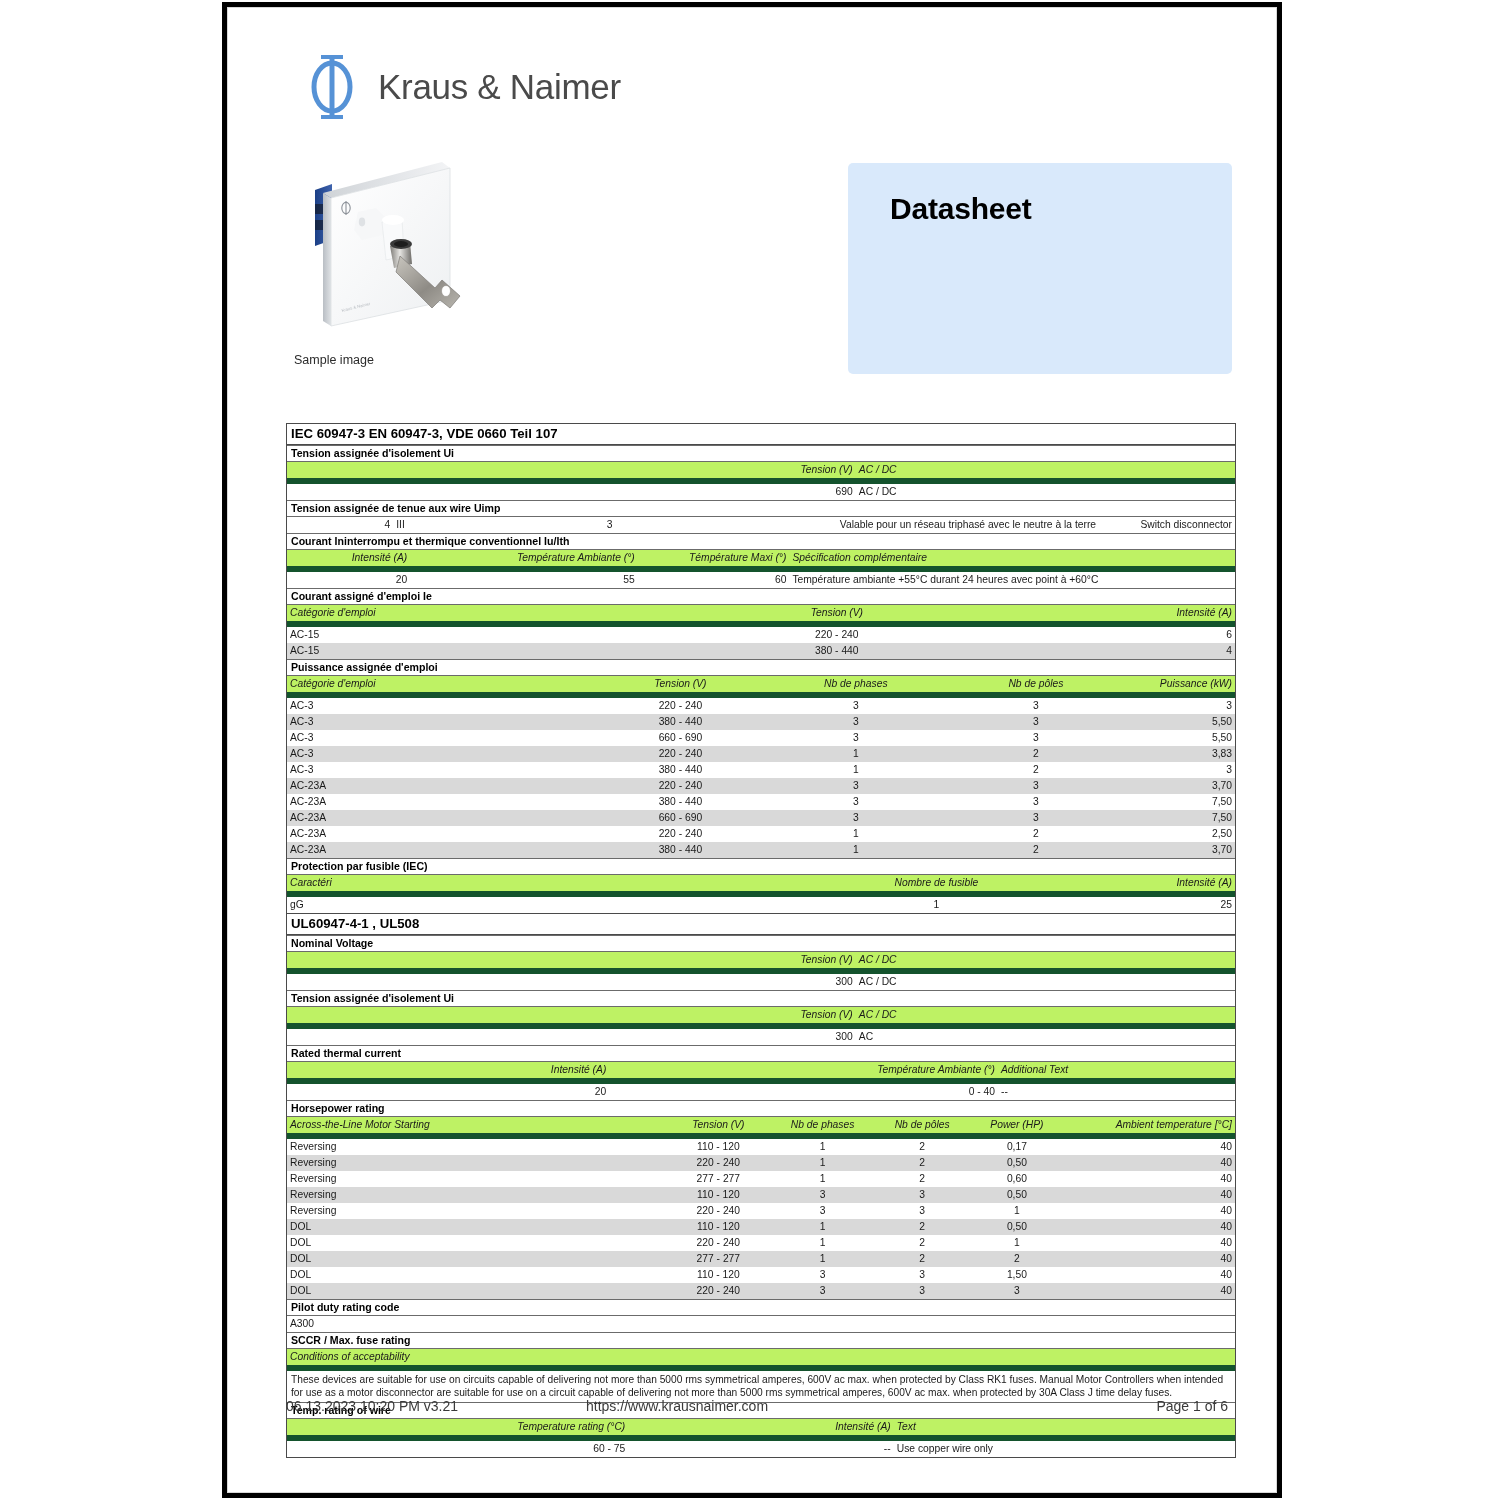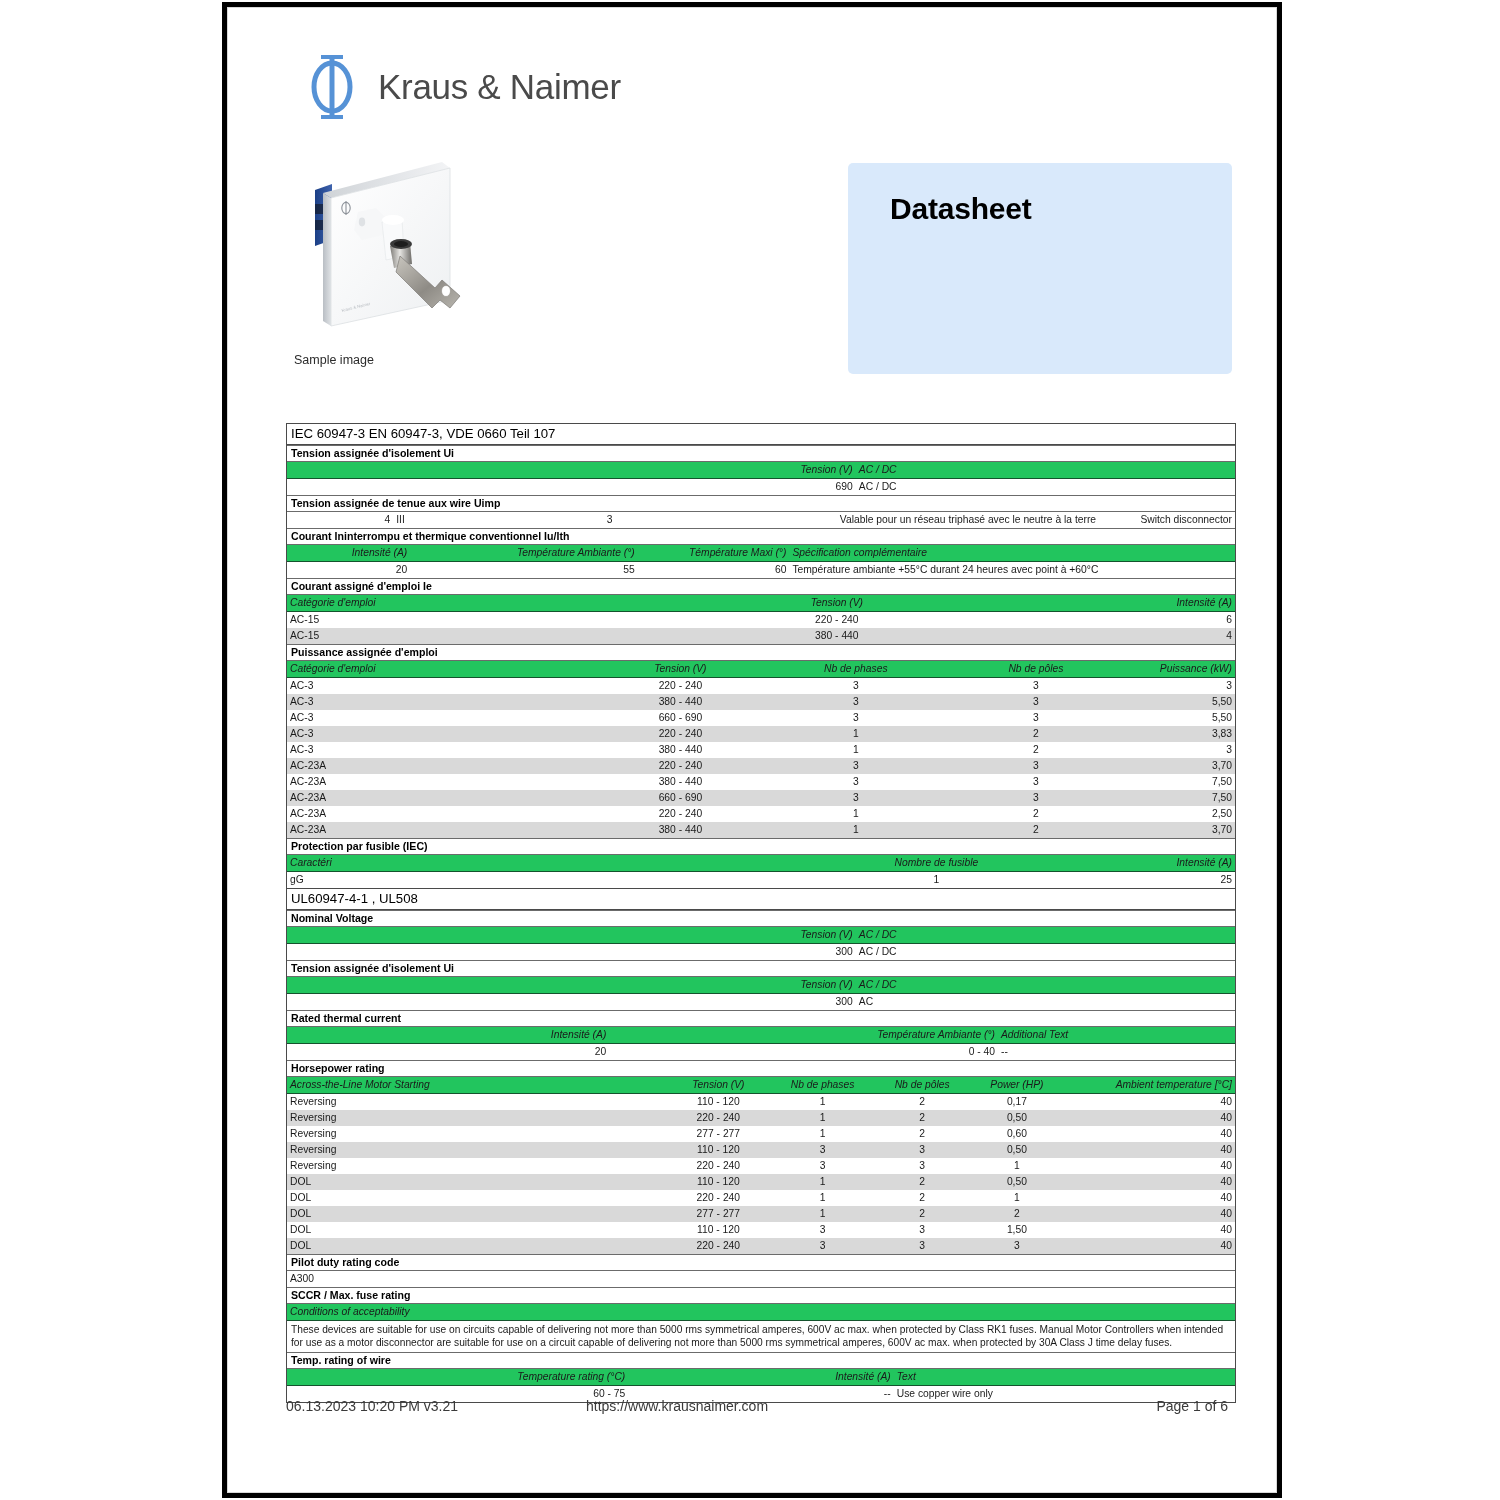--- a/index.html
+++ b/index.html
@@ -85,40 +85,40 @@
     left: 58px; top: 415px;
     width: 950px;
     border-left: 1.4px solid #4a4a4a;
     border-right: 1.4px solid #4a4a4a;
     border-top: 1.4px solid #4a4a4a;
     border-bottom: 1.4px solid #4a4a4a;
   }
   .row { display: flex; width: 100%; position: relative; }
 
   .std-head {
-    font-size: 13.2px; font-weight: normal; color: #000;
+    font-size: 13.2px; font-weight: bold; color: #000;
     padding: 2px 0 3px 4px;
     border-bottom: 1.2px solid #4a4a4a;
     background: #fff;
     line-height: 15px;
   }
   .grp-head {
     font-size: 10.6px; font-weight: bold; color: #000;
     padding: 1px 0 2px 4px;
     border-bottom: 1px solid #6b6b6b;
     border-top: 1px solid #6b6b6b;
     background: #fff;
     line-height: 12px;
   }
 
   .colhead {
     font-size: 10.3px; font-style: italic; color: #1a1a1a;
-    background: #22c55e;
+    background: #bef264;
     line-height: 13px;
-    border-bottom: 1px solid #14532d;
+    border-bottom: 6px solid #14532d;
   }
   .datarow {
     font-size: 10.3px; color: #1a1a1a;
     line-height: 13px;
     background: #ffffff;
   }
   .datarow.alt { background: #d9d9d9; }
   .cell { padding: 1px 3px 2px 3px; overflow: hidden; white-space: nowrap; }
   .cell.l { text-align: left; }
   .cell.r { text-align: right; }

